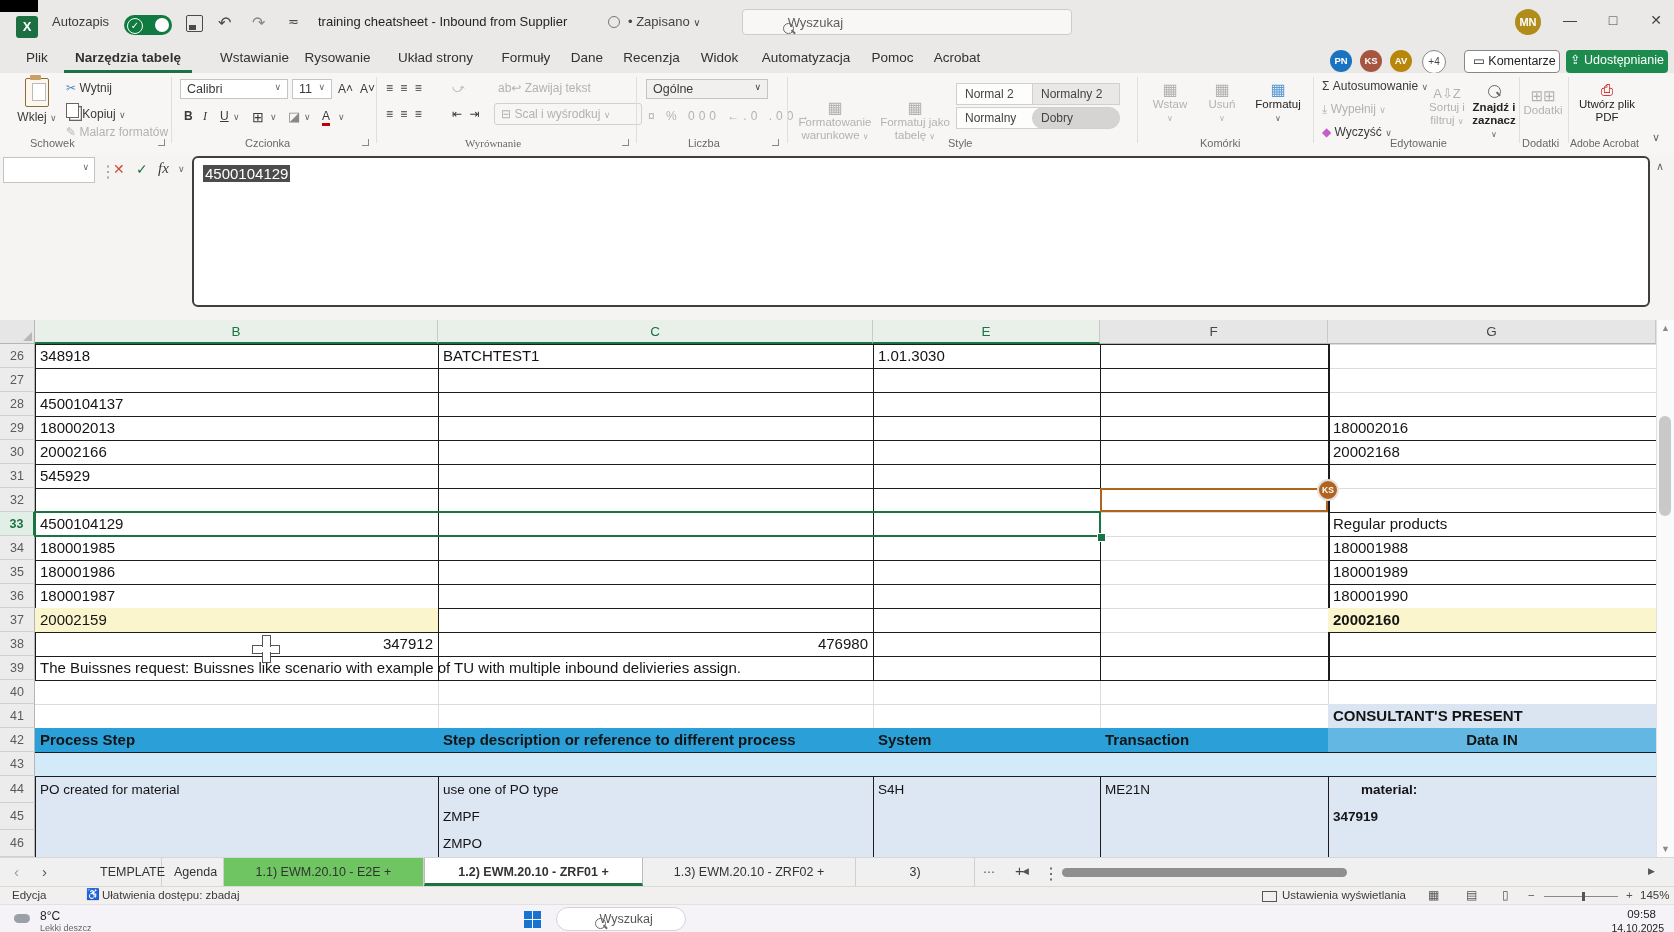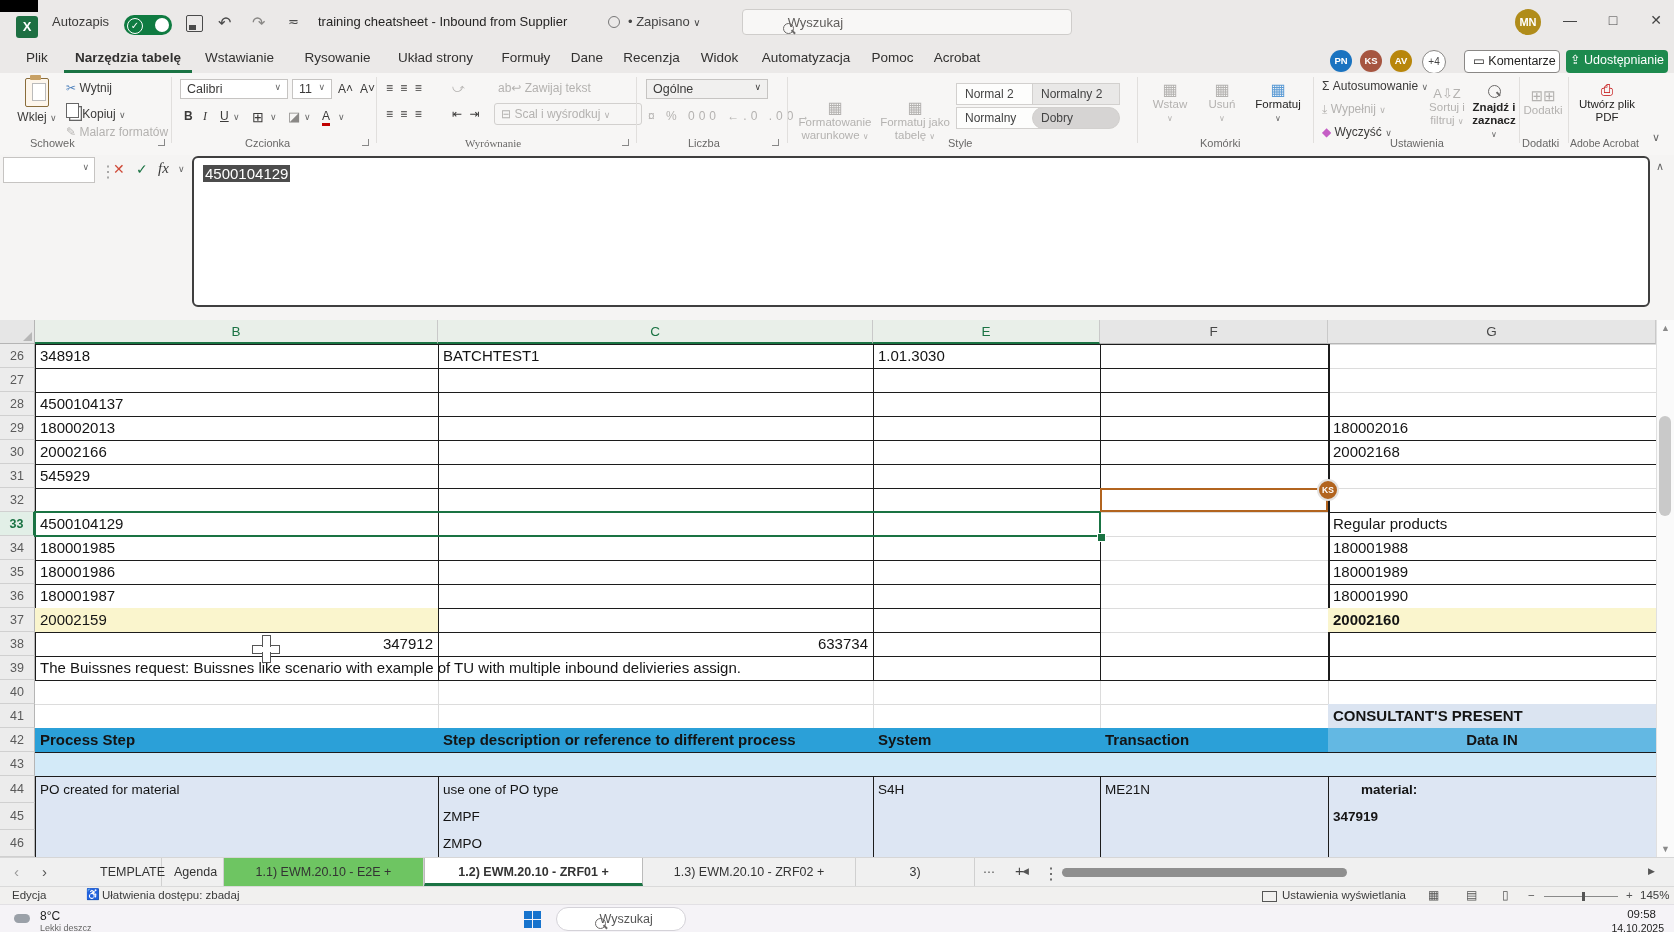--- a/index.html
+++ b/index.html
@@ -134,21 +134,21 @@
     </div>
     <div class="avatar" style="left:1515px;top:9px;width:26px;height:26px;background:#b08c1a;font-size:11px;line-height:26px;">MN</div>
     <span class="winctl" style="left:1555px;">—</span>
     <span class="winctl" style="left:1598px;">□</span>
     <span class="winctl" style="left:1641px;">✕</span>
   </div>
 
   <div class="menubar" id="ribbonTabs">
       <div class="rtab" style="left: 14px; width: 40px; text-align: center;">Plik</div>
       <div class="rtab active" style="left: 64px; width: 128px; text-align: center;">Narzędzia tabelę</div>
-      <div class="rtab" style="left: 202px; width: 84px; text-align: left;">Wstawianie</div>
+      <div class="rtab" style="left: 202px; width: 84px; text-align: right;">Wstawianie</div>
       <div class="rtab" style="left: 296px; width: 77px; text-align: center;">Rysowanie</div>
       <div class="rtab" style="left: 383px; width: 99px; text-align: center;">Układ strony</div>
       <div class="rtab" style="left: 492px; width: 62px; text-align: center;">Formuły</div>
       <div class="rtab" style="left: 564px; width: 40px; text-align: center;">Dane</div>
       <div class="rtab" style="left: 614px; width: 69px; text-align: center;">Recenzja</div>
       <div class="rtab" style="left: 693px; width: 47px; text-align: center;">Widok</div>
       <div class="rtab" style="left: 750px; width: 106px; text-align: center;">Automatyzacja</div>
       <div class="rtab" style="left: 866px; width: 47px; text-align: center;">Pomoc</div>
       <div class="rtab" style="left: 923px; width: 62px; text-align: center;">Acrobat</div>
     </div>
@@ -219,21 +219,21 @@
     <div class="twoline dis" style="left:1198px;top:10px;width:48px;"><span style="font-size:16px;">▦</span><br><span>Usuń</span><br><span style="font-size:8px;">∨</span></div>
     <div class="twoline" style="left:1250px;top:10px;width:56px;"><span style="font-size:16px;color:#5b9bd5;">▦</span><br><span>Formatuj</span><br><span style="font-size:8px;color:#666;">∨</span></div>
     <div class="glabel" style="left:1200px;">Komórki</div>
     <div class="gsep" style="left:1313px;"></div>
 
     <div class="rbtn" style="left:1322px;top:6px;"><span>Σ</span> <span>Autosumowanie</span> <span style="font-size:9px;color:#666;">∨</span></div>
     <div class="rbtn dis" style="left:1322px;top:29px;"><span>⤓</span> <span>Wypełnij</span> <span style="font-size:9px;">∨</span></div>
     <div class="rbtn" style="left:1322px;top:52px;"><span style="color:#c55ec5;">◆</span> <span>Wyczyść</span> <span style="font-size:9px;color:#666;">∨</span></div>
     <div class="twoline dis" style="left:1424px;top:14px;width:46px;"><span style="font-size:13px;">A⇩Z</span><br><span>Sortuj i filtruj</span> <span style="font-size:8px;">∨</span></div>
     <div class="twoline" style="left:1470px;top:12px;width:48px;"><span class="mag" style="width:11px;height:11px;"></span><br><b style="font-weight:bold;"><span>Znajdź i zaznacz</span></b> <span style="font-size:8px;color:#666;">∨</span></div>
-    <div class="glabel" style="left:1390px;">Ustawienia</div>
+    <div class="glabel" style="left:1390px;">Edytowanie</div>
     <div class="gsep" style="left:1519px;"></div>
 
     <div class="twoline dis" style="left:1520px;top:16px;width:46px;"><span style="font-size:15px;">⊞⊞</span><br><span>Dodatki</span></div>
     <div class="glabel" style="left:1522px;">Dodatki</div>
     <div class="gsep" style="left:1568px;"></div>
     <div class="twoline" style="left:1574px;top:10px;width:66px;"><span style="font-size:15px;color:#c00000;">⎙</span><br><span>Utwórz plik PDF</span></div>
     <div class="glabel" style="left:1570px;font-size:10.5px;">Adobe Acrobat</div>
     <span class="abs" style="left:1652px;top:58px;color:#666;font-size:11px;">∨</span>
   <div class="galcell" style="left: 956px; top: 10px; background: rgb(253, 253, 252);">Normal 2</div>
       <div class="galcell" style="left: 1032px; top: 10px; background: rgb(233, 232, 231);">Normalny 2</div>
@@ -377,21 +377,21 @@
       <div class="cell" style="left: 1328px; top: 192px; width: 328px; height: 24px; line-height: 24px;">Regular products</div>
       <div class="cell" style="left: 35px; top: 216px; width: 403px; height: 24px; line-height: 24px;">180001985</div>
       <div class="cell" style="left: 1328px; top: 216px; width: 328px; height: 24px; line-height: 24px;">180001988</div>
       <div class="cell" style="left: 35px; top: 240px; width: 403px; height: 24px; line-height: 24px;">180001986</div>
       <div class="cell" style="left: 1328px; top: 240px; width: 328px; height: 24px; line-height: 24px;">180001989</div>
       <div class="cell" style="left: 35px; top: 264px; width: 403px; height: 24px; line-height: 24px;">180001987</div>
       <div class="cell" style="left: 1328px; top: 264px; width: 328px; height: 24px; line-height: 24px;">180001990</div>
       <div class="cell yellow" style="left: 35px; top: 288px; width: 403px; height: 24px; line-height: 24px;">20002159</div>
       <div class="cell bold yellow" style="left: 1328px; top: 288px; width: 328px; height: 24px; line-height: 24px;">20002160</div>
       <div class="cell right" style="left: 35px; top: 312px; width: 403px; height: 24px; line-height: 24px;">347912</div>
-      <div class="cell right" style="left: 438px; top: 312px; width: 435px; height: 24px; line-height: 24px;">633734</div>
+      <div class="cell right" style="left: 438px; top: 312px; width: 435px; height: 24px; line-height: 24px;">476980</div>
       <div class="cell" style="left: 35px; top: 336px; width: 1065px; height: 24px; line-height: 24px;">The Buissnes request: Buissnes like scenario with example of TU with multiple inbound delivieries assign.</div>
       <div class="cell bold lavender" style="left: 1328px; top: 384px; width: 328px; height: 24px; line-height: 24px;">CONSULTANT'S PRESENT</div>
       <div class="cell hdrblue" style="left: 35px; top: 408px; width: 403px; height: 24px; line-height: 24px;">Process Step</div>
       <div class="cell hdrblue" style="left: 438px; top: 408px; width: 435px; height: 24px; line-height: 24px;">Step description or reference to different process</div>
       <div class="cell hdrblue" style="left: 873px; top: 408px; width: 227px; height: 24px; line-height: 24px;">System</div>
       <div class="cell hdrblue" style="left: 1100px; top: 408px; width: 228px; height: 24px; line-height: 24px;">Transaction</div>
       <div class="cell hdrlight" style="left: 1328px; top: 408px; width: 328px; height: 24px; line-height: 24px;">Data IN</div>
       <div class="cell small" style="left: 35px; top: 456px; width: 403px; height: 27px; line-height: 27px;">PO created for material</div>
       <div class="cell small" style="left: 438px; top: 456px; width: 435px; height: 27px; line-height: 27px;">use one of PO type</div>
       <div class="cell small" style="left: 873px; top: 456px; width: 227px; height: 27px; line-height: 27px;">S4H</div>

